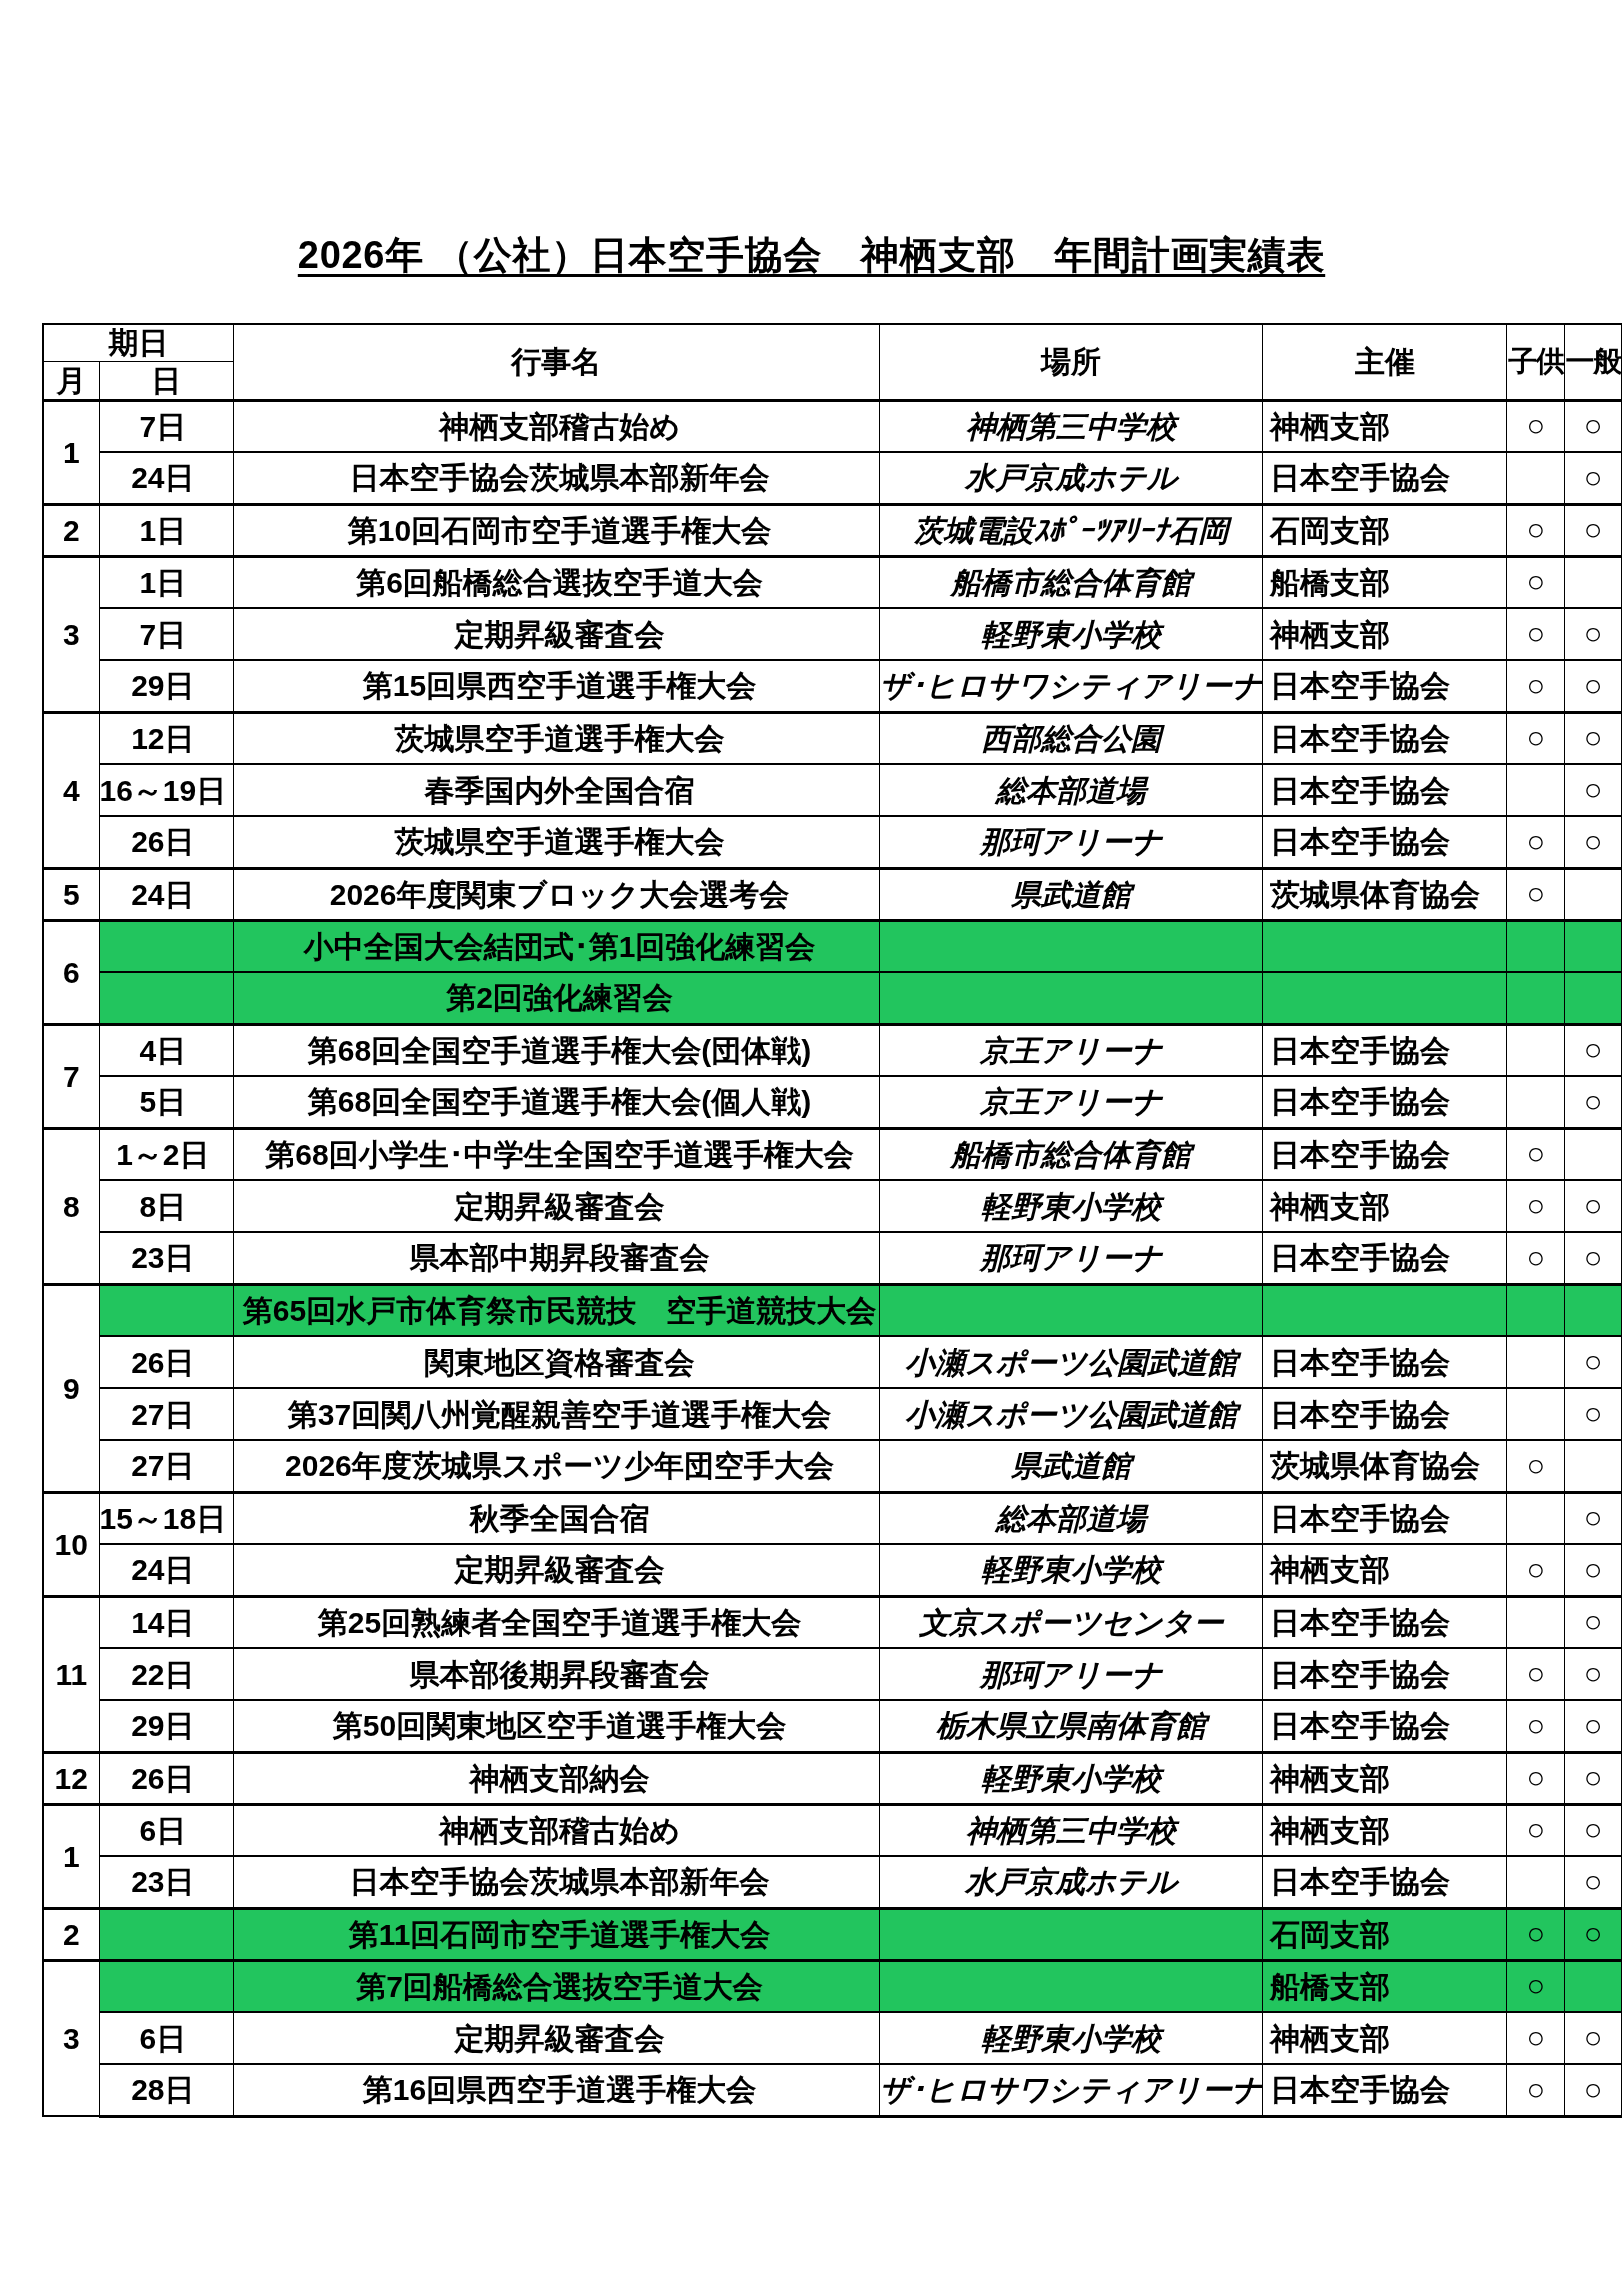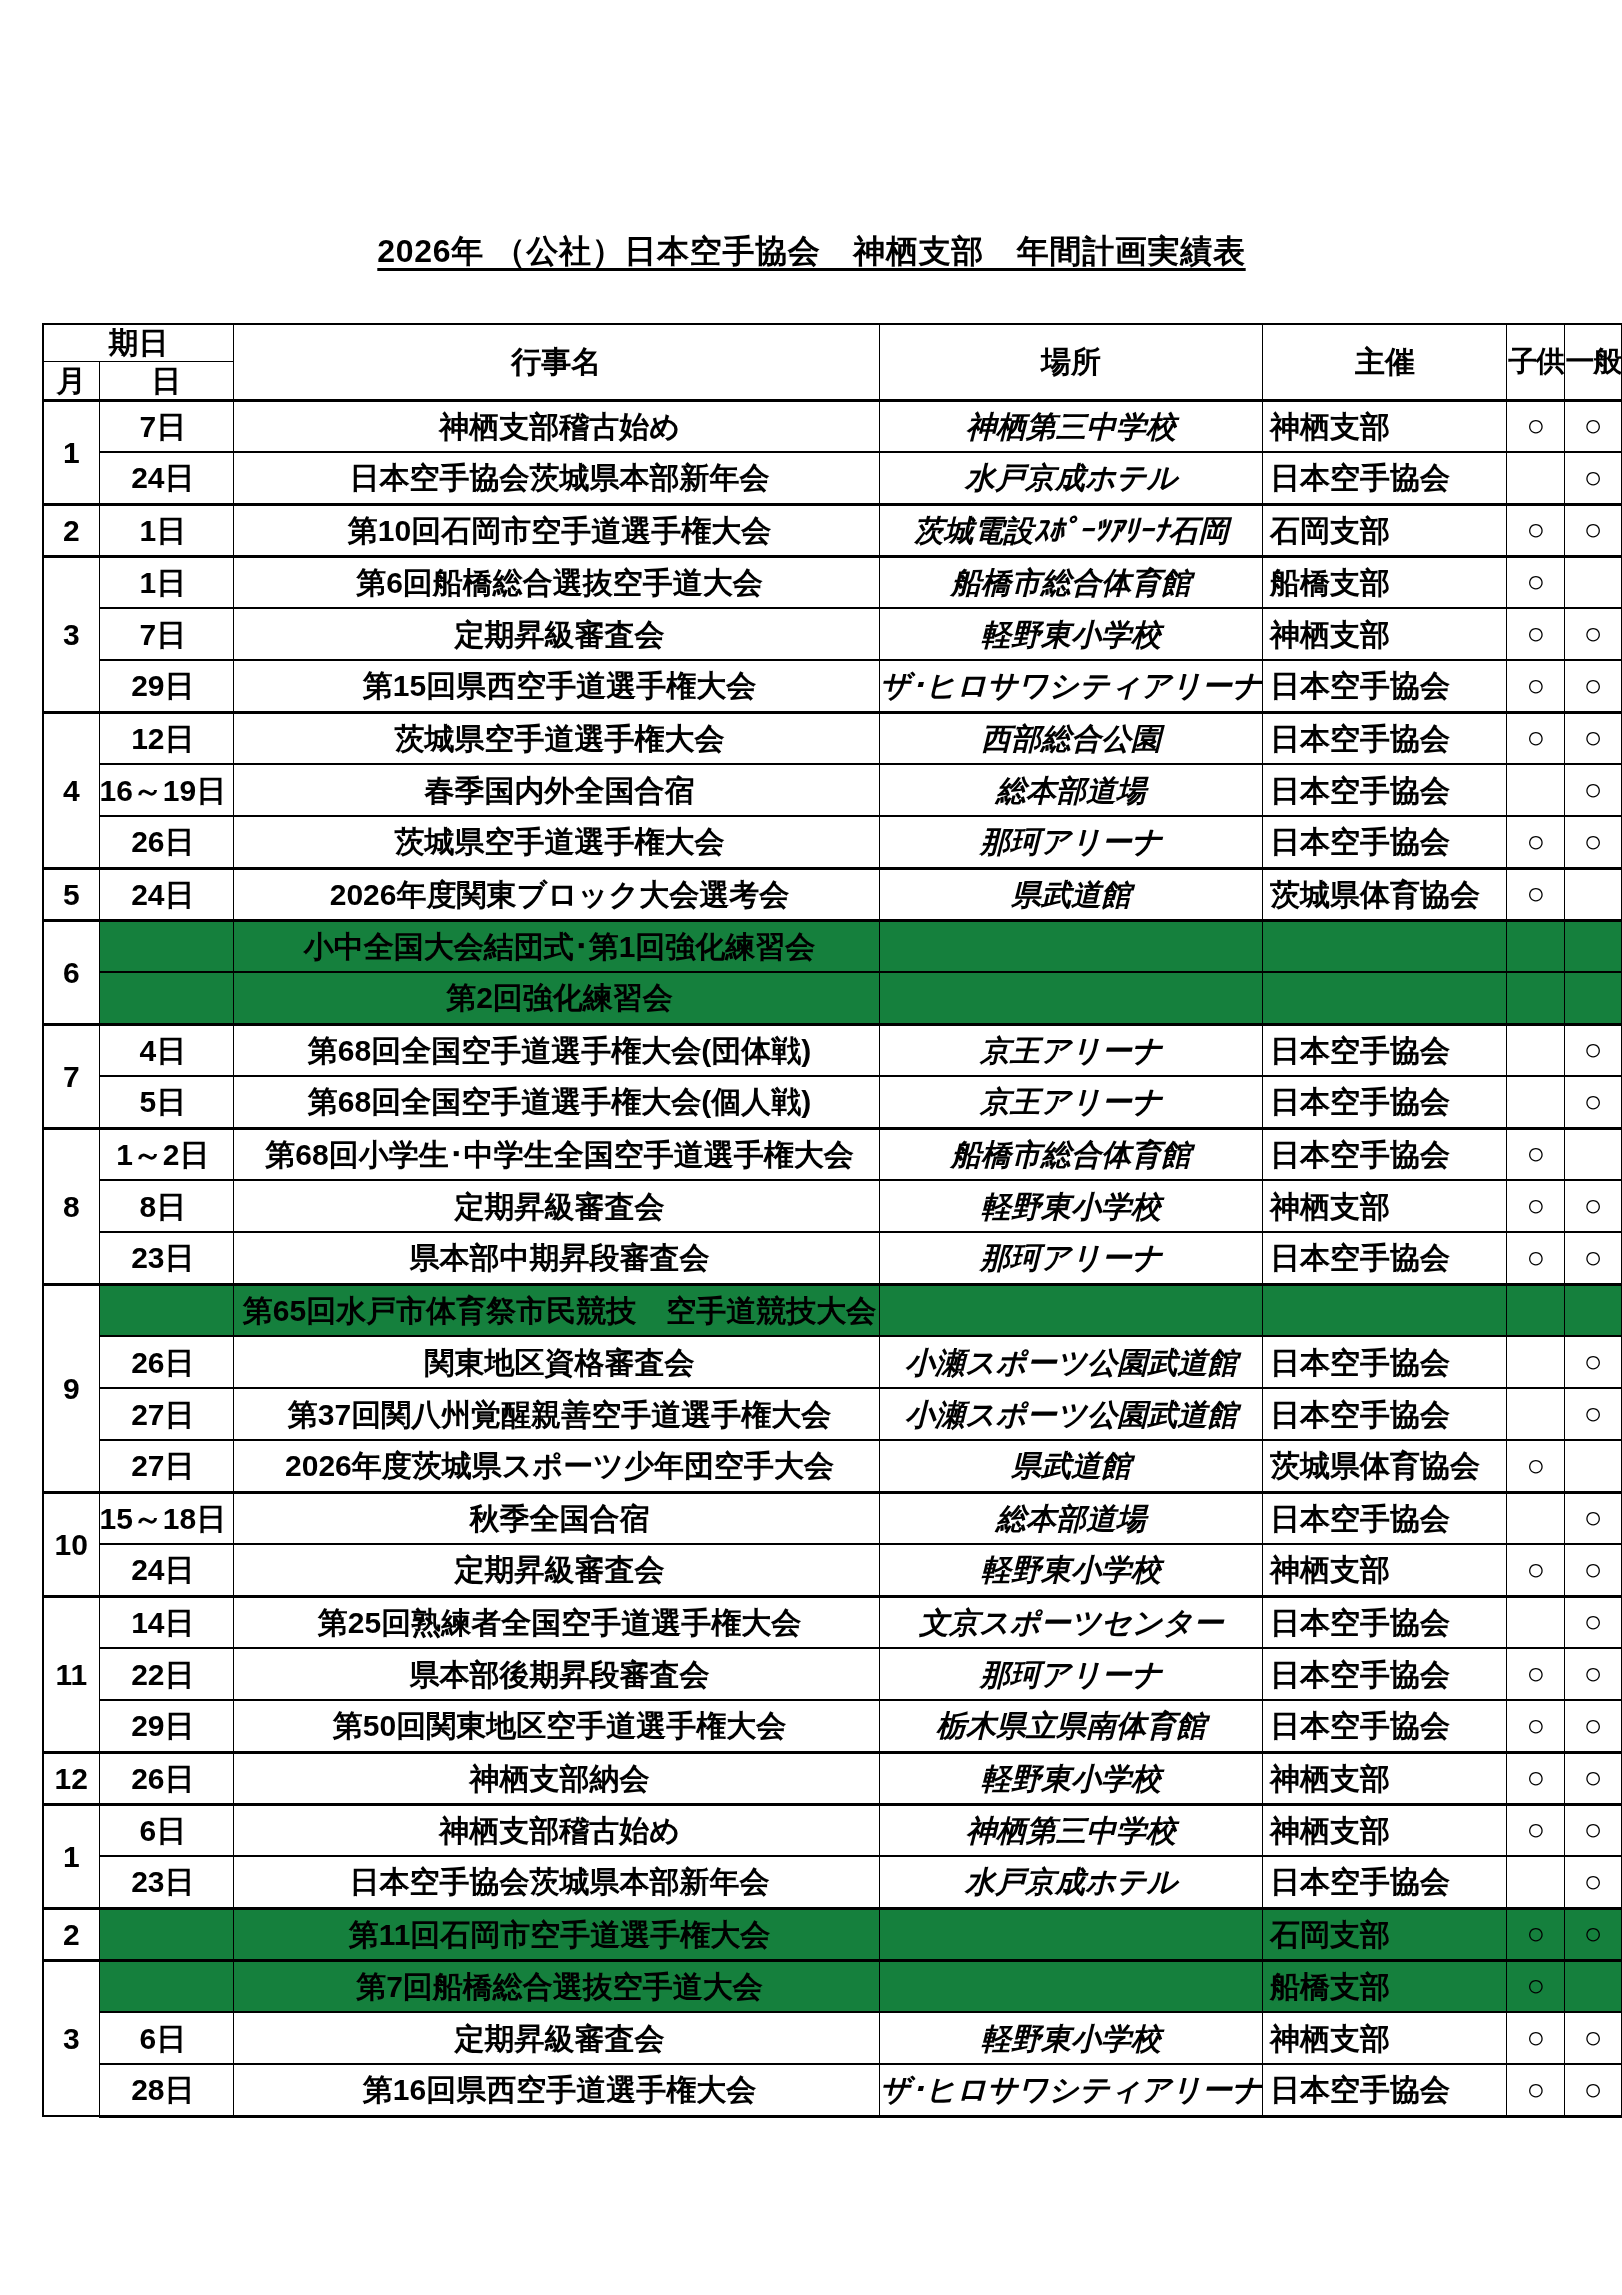--- a/index.html
+++ b/index.html
@@ -10,21 +10,21 @@
     color: #000;
     position: relative;
   }
   .page { position: absolute; inset: 0; }
 
   .title {
     position: absolute;
     top: 230px; left: 0; width: 100%;
     margin: 0;
     text-align: center;
-    font-size: 32px;
+    font-size: 38px;
     font-weight: bold;
     letter-spacing: 0.7px;
     text-decoration: underline;
     text-decoration-thickness: 2.6px;
     text-underline-offset: 5.9px;
     white-space: pre;
   }
 
   table.sched {
     position: absolute;
@@ -55,21 +55,21 @@
   .sched tbody tr:not(.month-start) td { border-top: 2px solid #000; }
   .sched tbody tr:last-child td { border-bottom: 3.3px solid #000; margin-left: 13px; }
 
   .sched td.month { text-align: center; }
   .sched td.day   { text-align: center; padding-right: 6.5px; white-space: nowrap; }
   .sched td.event { text-align: center; padding-left: 6.5px; white-space: nowrap; }
   .sched td.place { text-align: center; white-space: nowrap; font-style: italic; }
   .sched td.org   { text-align: left; padding-left: 6.5px; white-space: nowrap; }
   .sched td.mark  { text-align: center; font-size: 31px; }
 
-  .sched td.g { background: #15803d; }
+  .sched td.g { background: #22c55e; }
 </style>
 </head>
 <body>
 
 <div class="page">
 
   <h1 class="title">2026年 （公社）日本空手協会　神栖支部　年間計画実績表</h1>
 
   <table class="sched">
     <colgroup>

